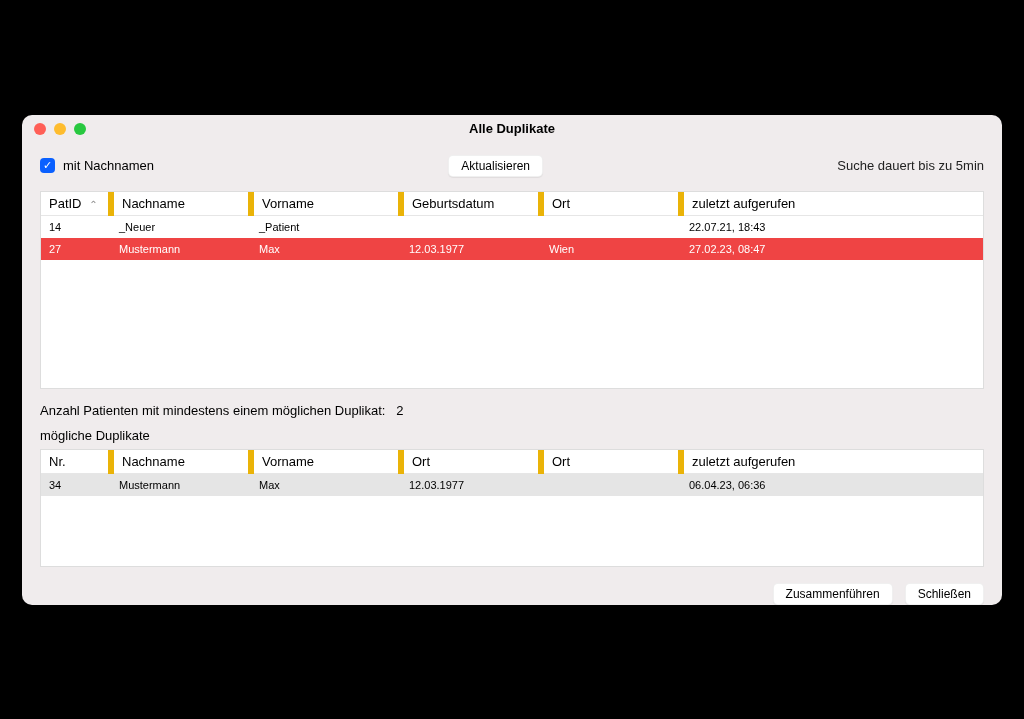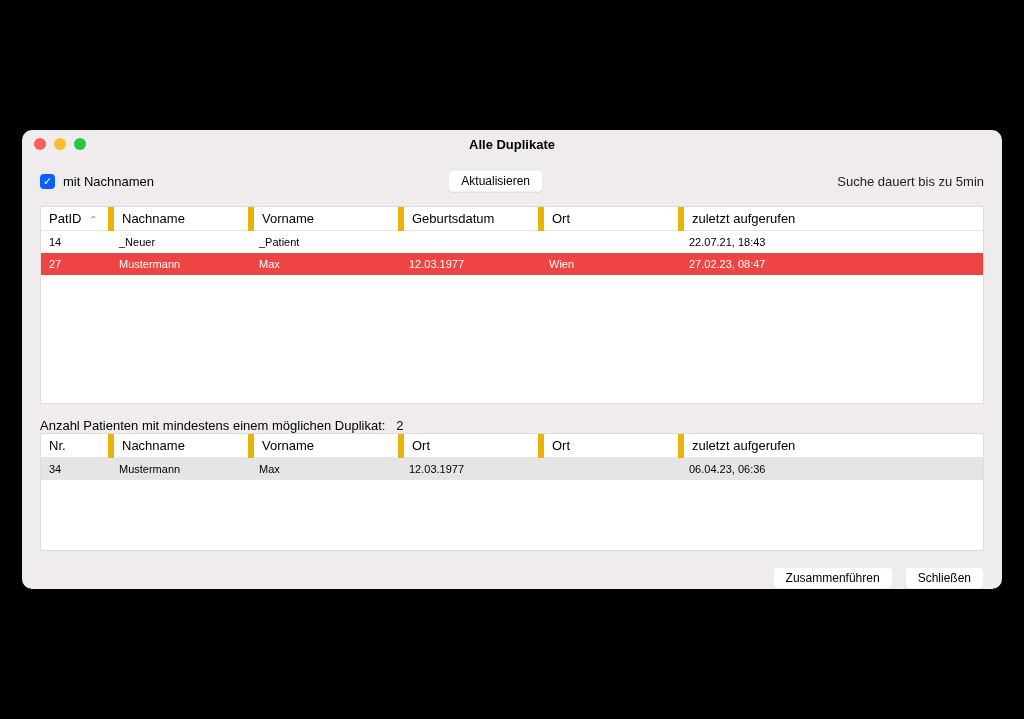--- a/index.html
+++ b/index.html
@@ -218,20 +218,21 @@
         </tr>
       </tbody>
     </table>
   </div>
 
   <div class="info">
     <span>Anzahl Patienten mit mindestens einem möglichen Duplikat:</span>
     &nbsp;&nbsp;<span>2</span>
   </div>
 
+  <div class="info label2">mögliche Duplikate</div>
 
   <div class="table-box small">
     <table>
       <colgroup>
         <col class="col-id">
           <col class="col-nach">
           <col class="col-vor">
         <col class="col-geb">
           <col class="col-ort">
           <col class="col-zeit">

